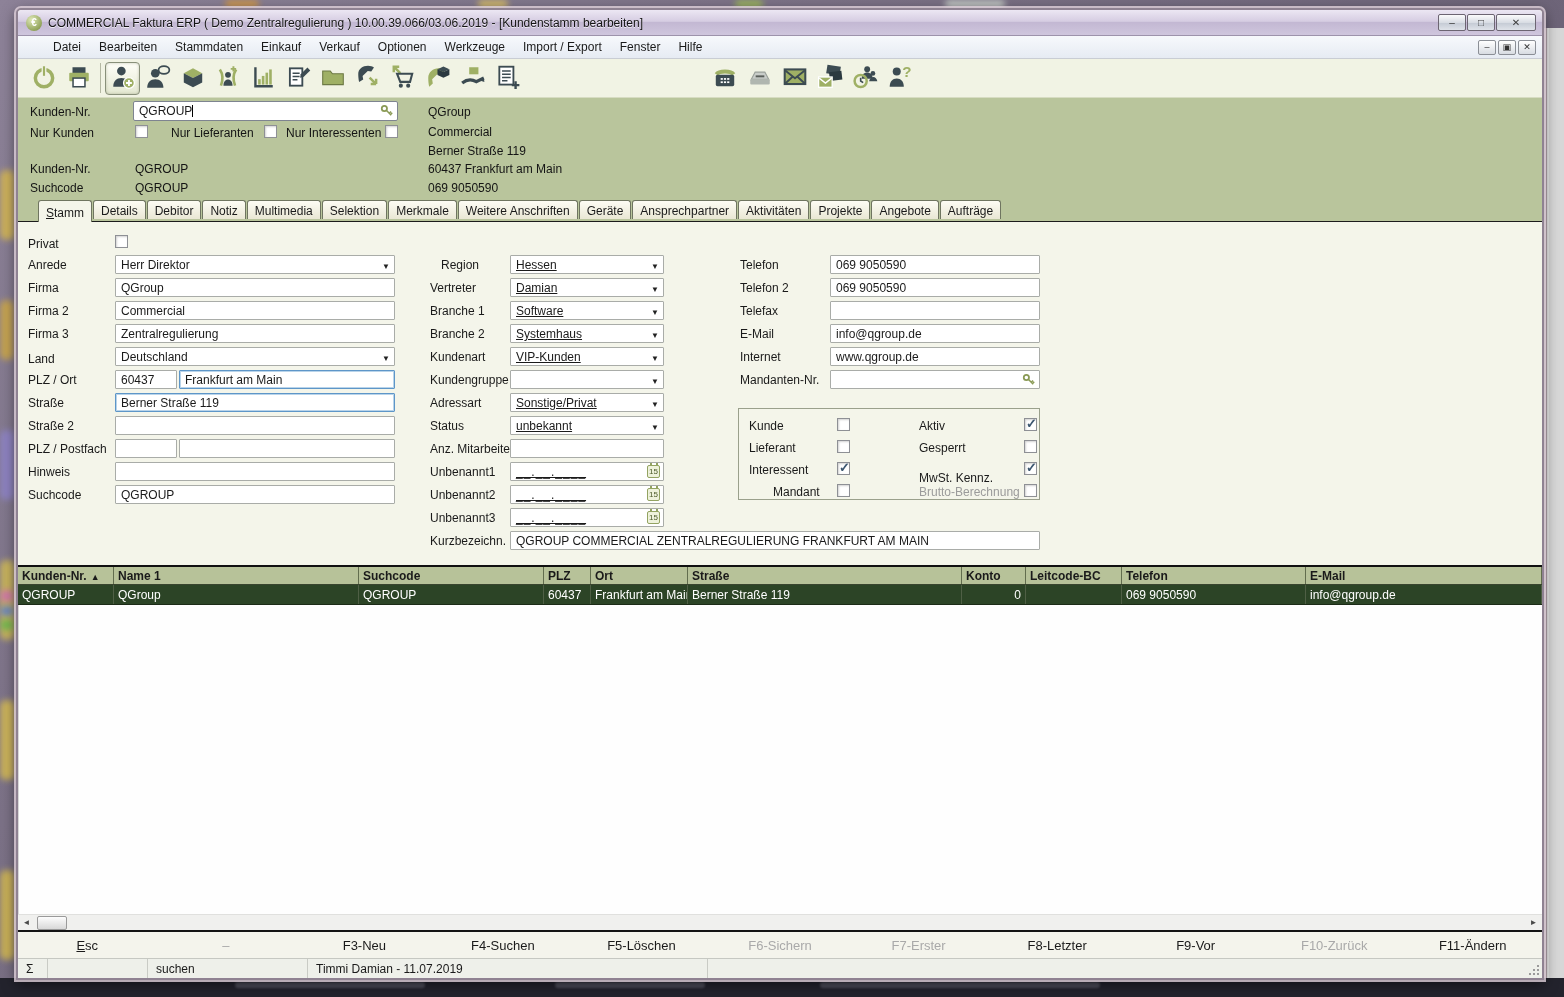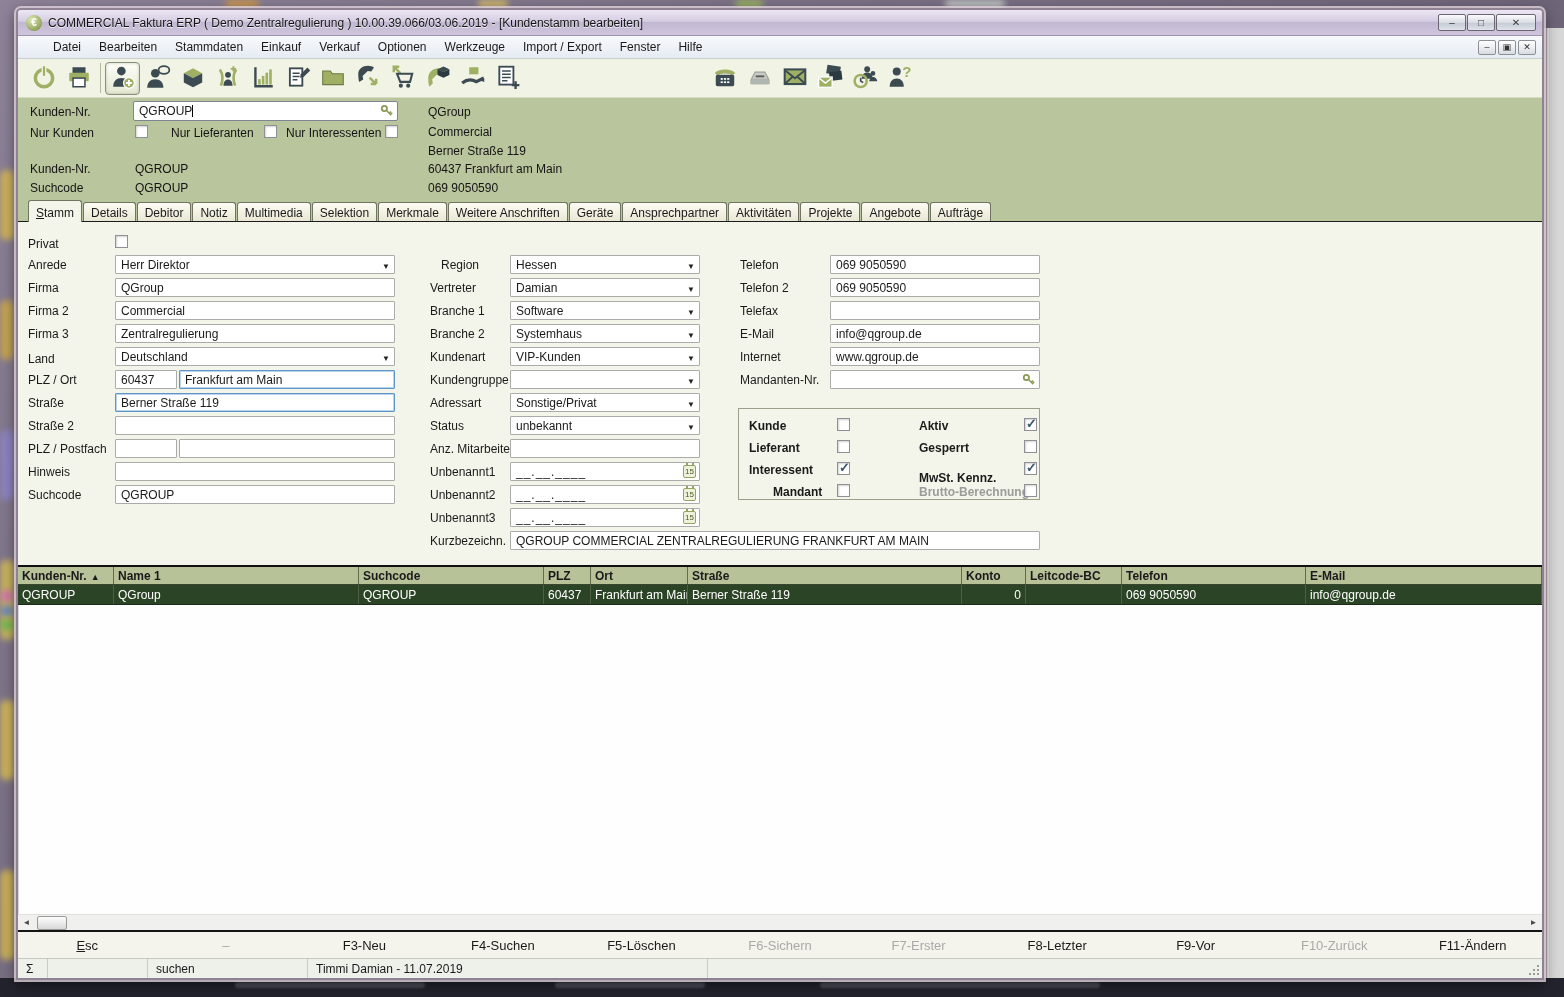--- a/index.html
+++ b/index.html
@@ -63,42 +63,42 @@
   .sp-value { position:absolute; color:#141414; }
   .sp-input { position:absolute; left:115px; top:3px; width:265px; height:20px; background:#fff;
     border:1px solid #7e8490; border-radius:2px; padding:2px 18px 2px 5px; line-height:15px; }
   .caret { display:inline-block; width:1px; height:12px; background:#000; vertical-align:-2px; }
   .key-ic { position:absolute; right:3px; top:2px; width:14px; height:14px; }
   .cbox { position:absolute; width:13px; height:13px; background:#fff; border:1px solid #8e9095;
     box-shadow:inset 1px 1px 2px rgba(0,0,0,.18); }
   .cbox.checked::after { content:"✓"; position:absolute; left:1px; top:-3px; font-size:13px; font-weight:bold; color:#3c5770; }
 
   
-  .tabs { height:22px; flex:0 0 22px; background:#b9c59c; display:flex; align-items:center; padding-left:10px; position:relative; }
+  .tabs { height:22px; flex:0 0 22px; background:#b9c59c; display:flex; align-items:flex-start; padding-left:20px; position:relative; }
   .tabs::after { content:""; position:absolute; left:0; right:0; bottom:0; height:1px; background:#1c1c1c; }
   .tab { height:19px; padding:3px 7px 2px; background:linear-gradient(#fdfcf4,#e9e7d4); border:1px solid #6f7560;
     border-bottom:none; border-radius:3px 3px 0 0; font-size:12px; margin-right:1px; position:relative; white-space:nowrap; }
   .tab.active { height:22px; background:#f4f5ea; z-index:2; padding-top:5px; }
   .tab.active::first-letter { text-decoration:underline; }
 
   
   .form-area { height:340px; flex:0 0 340px; background:#f4f5ea; position:relative; }
   .flabel { position:absolute; white-space:nowrap; }
   .fld { position:absolute; height:19px; background:#fff; border:1px solid #a9aca8; border-radius:1px;
     padding:2px 5px; line-height:14px; white-space:nowrap; overflow:hidden; }
   .fld.focus { border:1px solid #5e96c8; box-shadow:0 0 0 1px #b9d4ea inset; }
   .fld.select { padding-right:16px; }
   .fld.select::after { content:"▼"; position:absolute; right:4px; top:4px; font-size:8px; color:#222; }
   .lcol-label { left:10px; } .lcol-field { left:97px; width:280px; }
-  .mcol-label { left:412px; } .mcol-field { left:492px; width:190px; }
+  .mcol-label { left:412px; } .mcol-field { left:492px; width:154px;text-decoration:underline; }
   .rcol-label { left:722px; } .rcol-field { left:812px; width:210px; }
   .cal-ic { position:absolute; right:3px; top:2px; width:13px; height:13px; border:1px solid #93a361; border-radius:2px;
     background:#eef2db; font-size:8px; line-height:12px; text-align:center; color:#4c5a2a; }
   .cal-ic::before { content:""; position:absolute; top:-3px; left:2px; width:2px; height:3px; background:#93a361; box-shadow:6px 0 0 #93a361; }
-  .flags { position:absolute; left:720px; top:186px; width:302px; height:92px; border:1px solid #9aa08c; background:#f4f5ea;font-weight:bold; }
+  .flags { position:absolute; left:720px; top:186px; width:302px; height:92px; border:1px solid #9aa08c; background:#f4f5ea; }
   .flags .flabel.disabled { color:#9b9b9b; }
   .fld .msk { letter-spacing:1px; }
 
   
   .grid { flex:0 0 auto; margin-top:3px; border-top:2px solid #101010; font-size:12px; }
   .g-head { display:flex; height:18px; background:#b7c299; border-bottom:1px solid #39452f; }
   .g-head .gc { border-right:1px solid #626d4e; padding:2px 4px; font-weight:bold; white-space:nowrap; overflow:hidden; }
   .g-row { display:flex; height:20px; background:#2c4426; color:#fff; border-bottom:1px solid #1c2b17; }
   .g-row .gc { border-right:1px solid #4f5f45; padding:3px 4px; white-space:nowrap; overflow:hidden; }
   .gc.num { text-align:right; }

